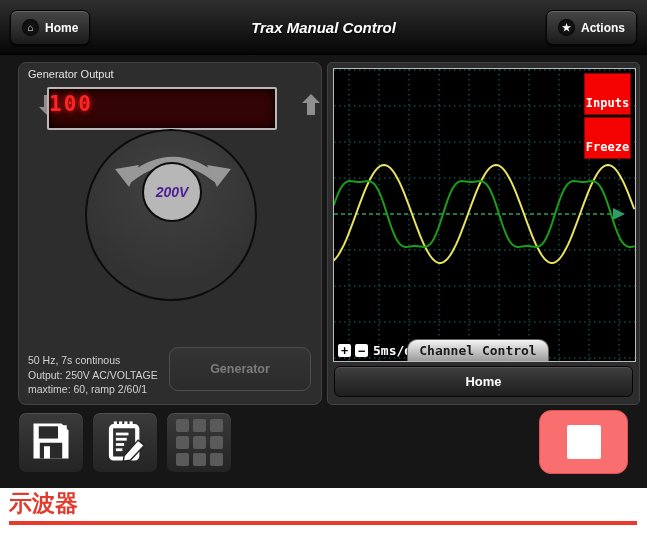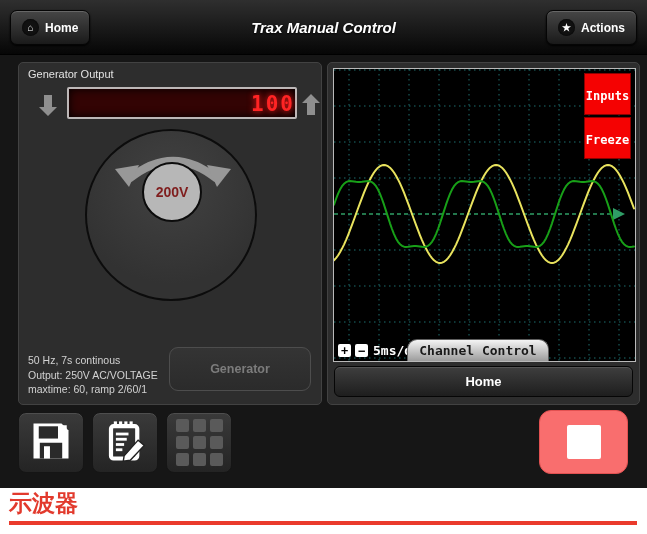--- a/index.html
+++ b/index.html
@@ -16,54 +16,54 @@
             padding:0 11px; background:linear-gradient(#464646,#1a1a1a); border:1px solid #050505;
             border-radius:7px; color:#fff; font-size:12px; font-weight:bold; cursor:pointer;
             box-shadow:inset 0 1px 0 rgba(255,255,255,.18), 0 1px 2px #000; }
   .tb-btn .badge { width:17px; height:17px; border-radius:50%; background:#111; color:#fff;
                    font-size:10px; line-height:17px; text-align:center;
                    box-shadow:inset 0 0 2px #000; }
   .tb-home { left:10px; } .tb-actions { right:10px; }
 
   
   .panel { position:absolute; background:#2d2d2d; border:1px solid #424242; border-radius:5px; }
-  .panel-left  { left:18px;  top:62px; width:304px; height:343px; }
+  .panel-left  { left:18px;  top:62px; width:304px; height:343px;border-radius:8px; }
   .panel-right { left:327px; top:62px; width:313px; height:343px; }
 
   .gen-title { position:absolute; left:9px; top:5px; font-size:11px; color:#e3e3e3; }
 
-  .lcd { position:absolute; left:48px; top:24px; width:230px; height:32px;
+  .lcd { position:absolute; left:28px; top:24px; width:230px; height:43px;
          background:#330404; border:2px solid #bdb8b8; border-radius:2px;
-         box-shadow:inset 0 0 10px #000; color:#ff2424; text-align:right;
+         box-shadow:inset 0 0 10px #000; color:#ff2424; text-align:left;
          font:bold 21px "DejaVu Sans Mono", monospace; line-height:31px; letter-spacing:2px;
          text-shadow:0 0 6px rgba(255,30,30,.9); }
   .lcd-arrow { position:absolute; top:29px; width:22px; height:26px; background:none; border:none; cursor:pointer; }
   .lcd-arrow svg { display:block; }
   .arrow-down { left:19px; } .arrow-up { left:282px; }
 
   .knob { position:absolute; left:66px; top:66px; width:172px; height:172px; border-radius:50%;
           background:radial-gradient(circle at 50% 32%, #424242, #323232 70%);
           border:2px solid #0c0c0c; cursor:pointer; }
   .knob-arc { position:absolute; left:26px; top:10px; }
   .knob-center { position:absolute; left:55px; top:31px; width:60px; height:60px; border-radius:50%;
                  background:#b7b7b7; border:2px solid #0c0c0c; display:flex; align-items:center;
-                 justify-content:center; color:#7f1d1d; font-size:14px; font-weight:bold; }
+                 justify-content:center; color:#4c1d95; font-size:14px; font-weight:bold;font-style:italic; }
 
   .status { position:absolute; left:9px; bottom:8px; font-size:10.5px; color:#d2d2d2; line-height:1.35; }
   .gen-btn { position:absolute; right:10px; bottom:13px; width:142px; height:44px;
              border-radius:9px; border:1px solid #4d4d4d; background:linear-gradient(#343434,#2b2b2b);
              color:#7c7c7c; font-size:12.5px; font-weight:bold; cursor:pointer; }
 
   
   .scope { position:absolute; left:5px; top:5px; width:303px; height:294px; background:#000;
            border:1px solid #b9b9b9; overflow:hidden; }
   .scope svg.plot { position:absolute; left:0; top:0; }
   .scope-btn { position:absolute; right:4px; width:47px; height:42px; background:#f50202;
                border:1px solid #8c0000; color:#fff; font:bold 12px "DejaVu Sans Mono", monospace;
-               display:flex; align-items:flex-end; justify-content:center; padding-bottom:11px; cursor:pointer; }
+               display:flex; align-items:flex-end; justify-content:center; padding-bottom:4px; cursor:pointer; }
   .btn-inputs { top:4px; } .btn-freeze { top:48px; }
   .zoom-sq { position:absolute; bottom:4px; width:13px; height:13px; background:#fff; color:#000;
              font:bold 12px "DejaVu Sans Mono", monospace; line-height:12px; text-align:center;
              border-radius:2px; border:none; cursor:pointer; padding:0; }
   .zoom-in { left:4px; } .zoom-out { left:21px; }
   .timebase { position:absolute; bottom:3px; left:39px; color:#fff;
               font:bold 13px "DejaVu Sans Mono", monospace; }
   .channel-tab { position:absolute; bottom:0; left:73px; width:142px; height:22px;
                  background:linear-gradient(#f4f4f4,#9c9c9c); border:1px solid #5e5e5e; border-bottom:none;
                  border-radius:10px 10px 0 0; color:#1a1a1a; text-align:center;

